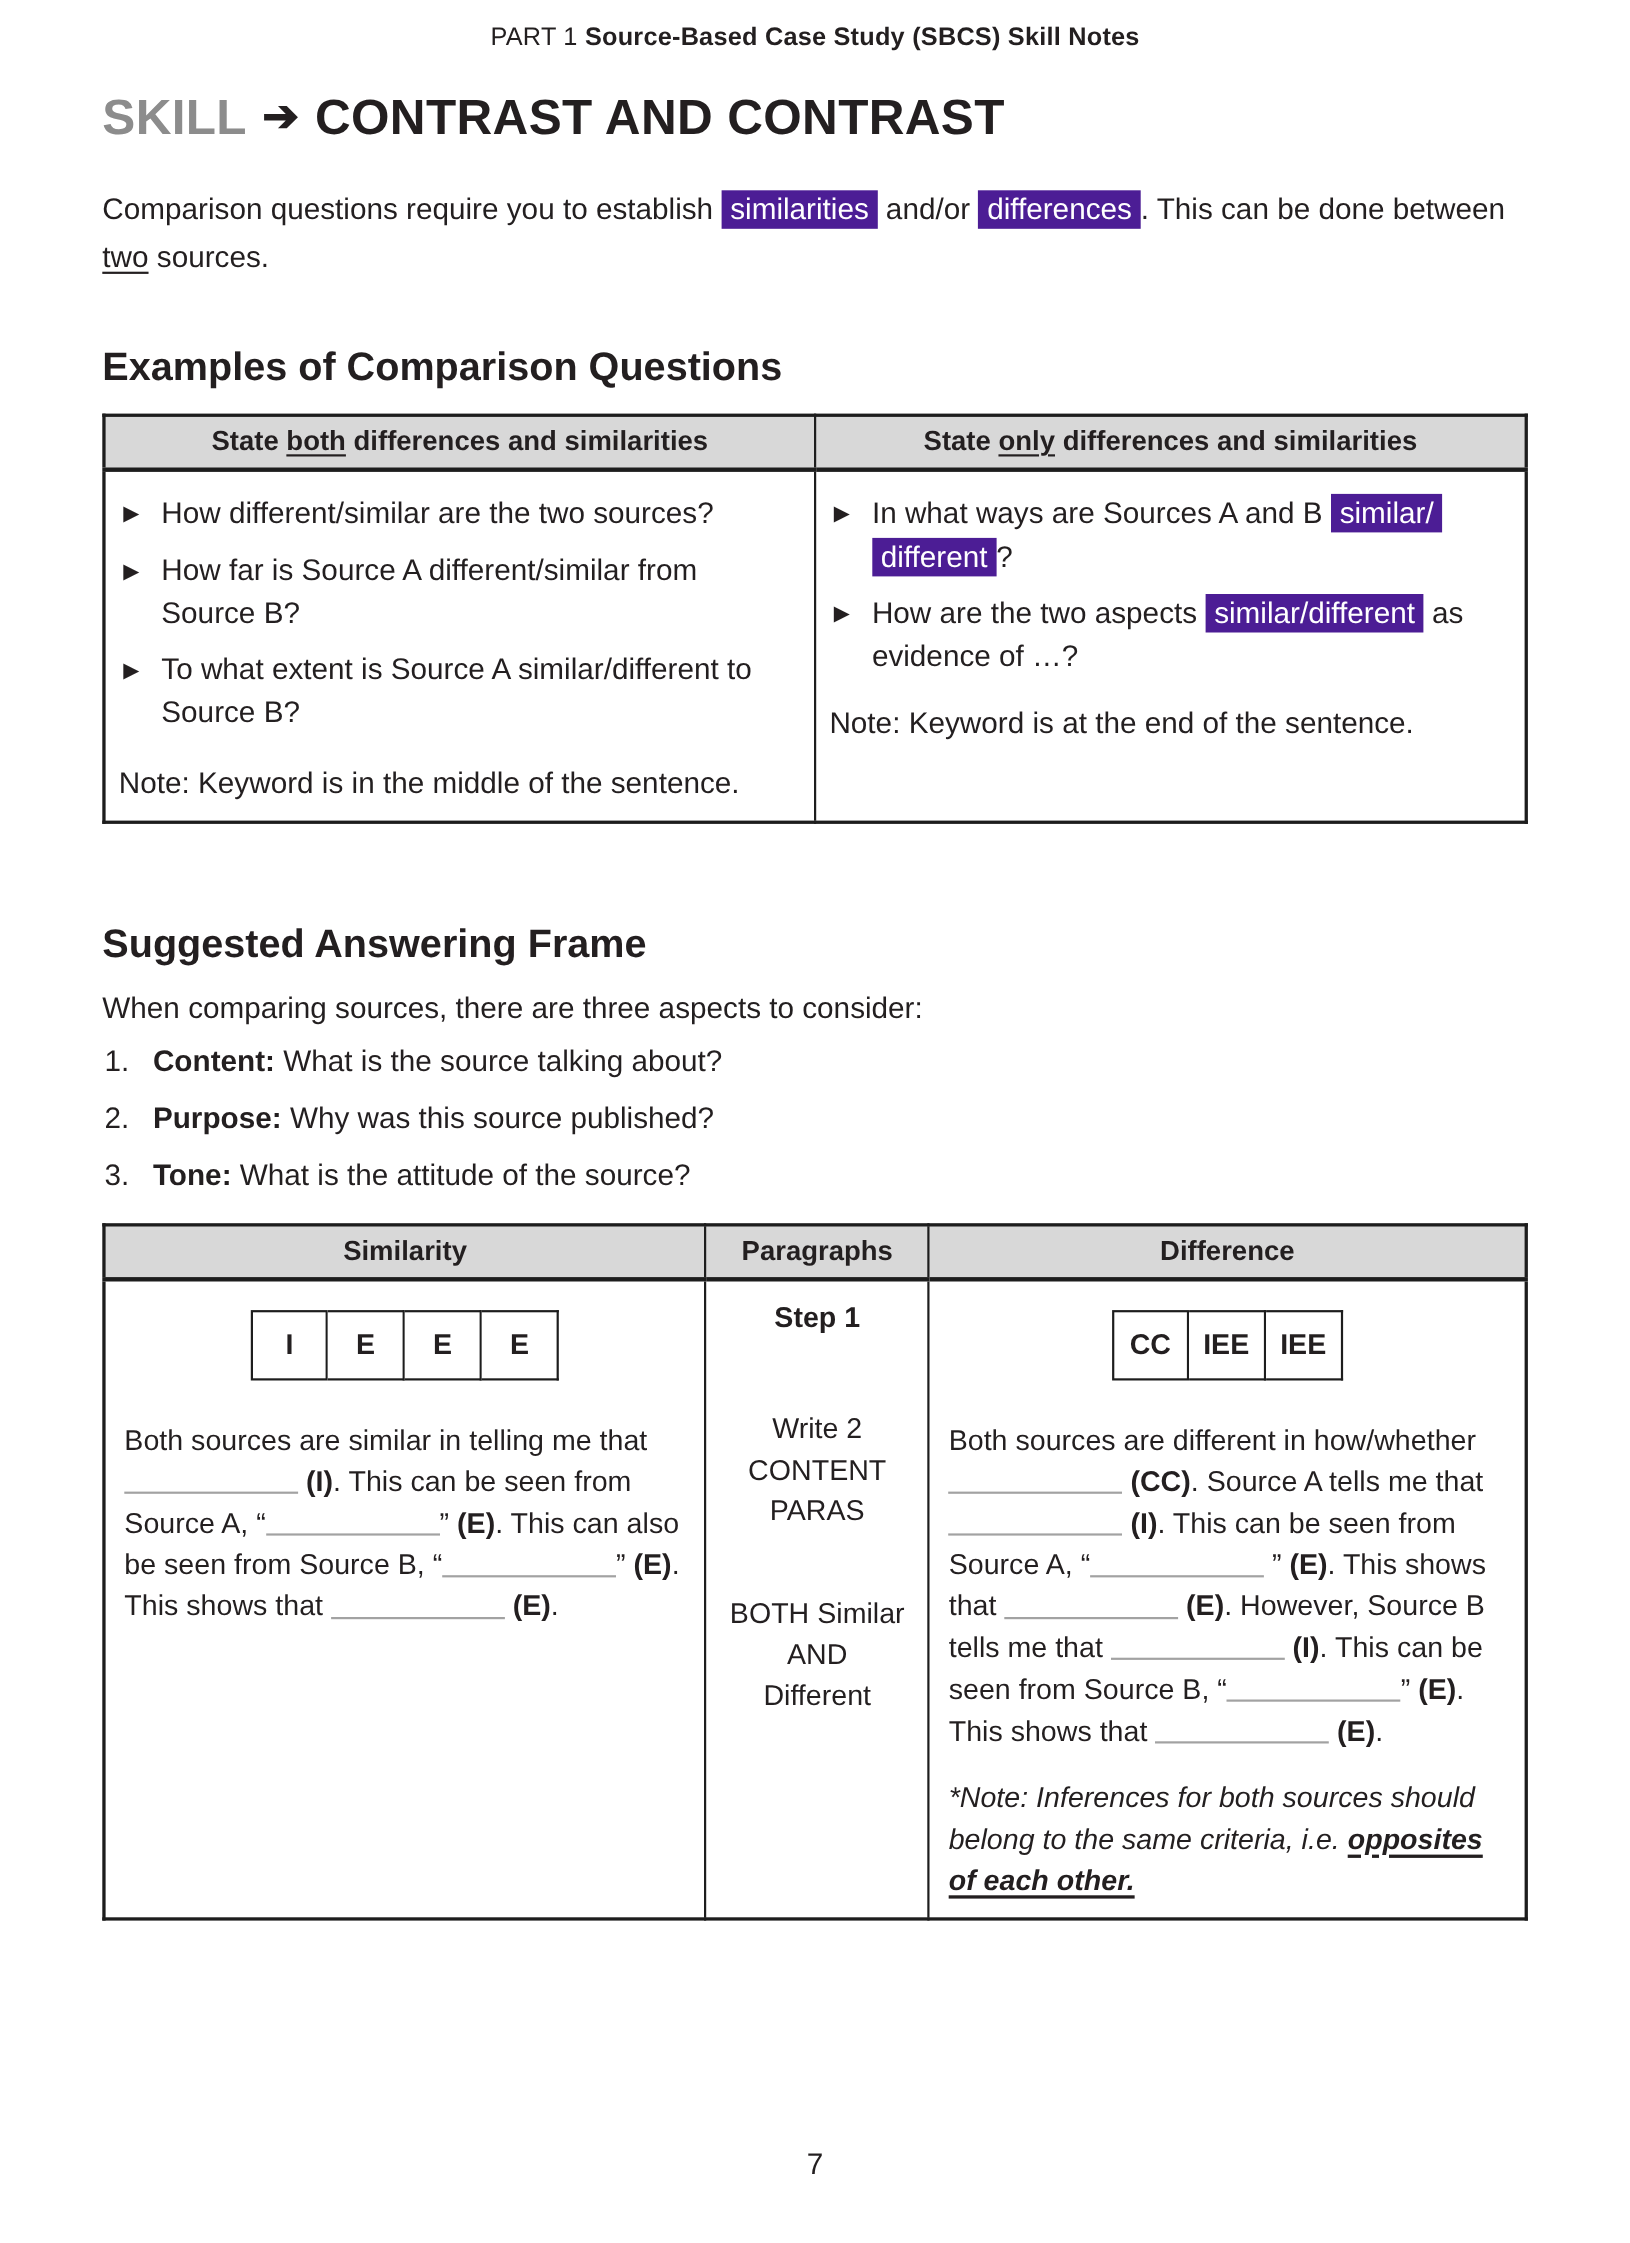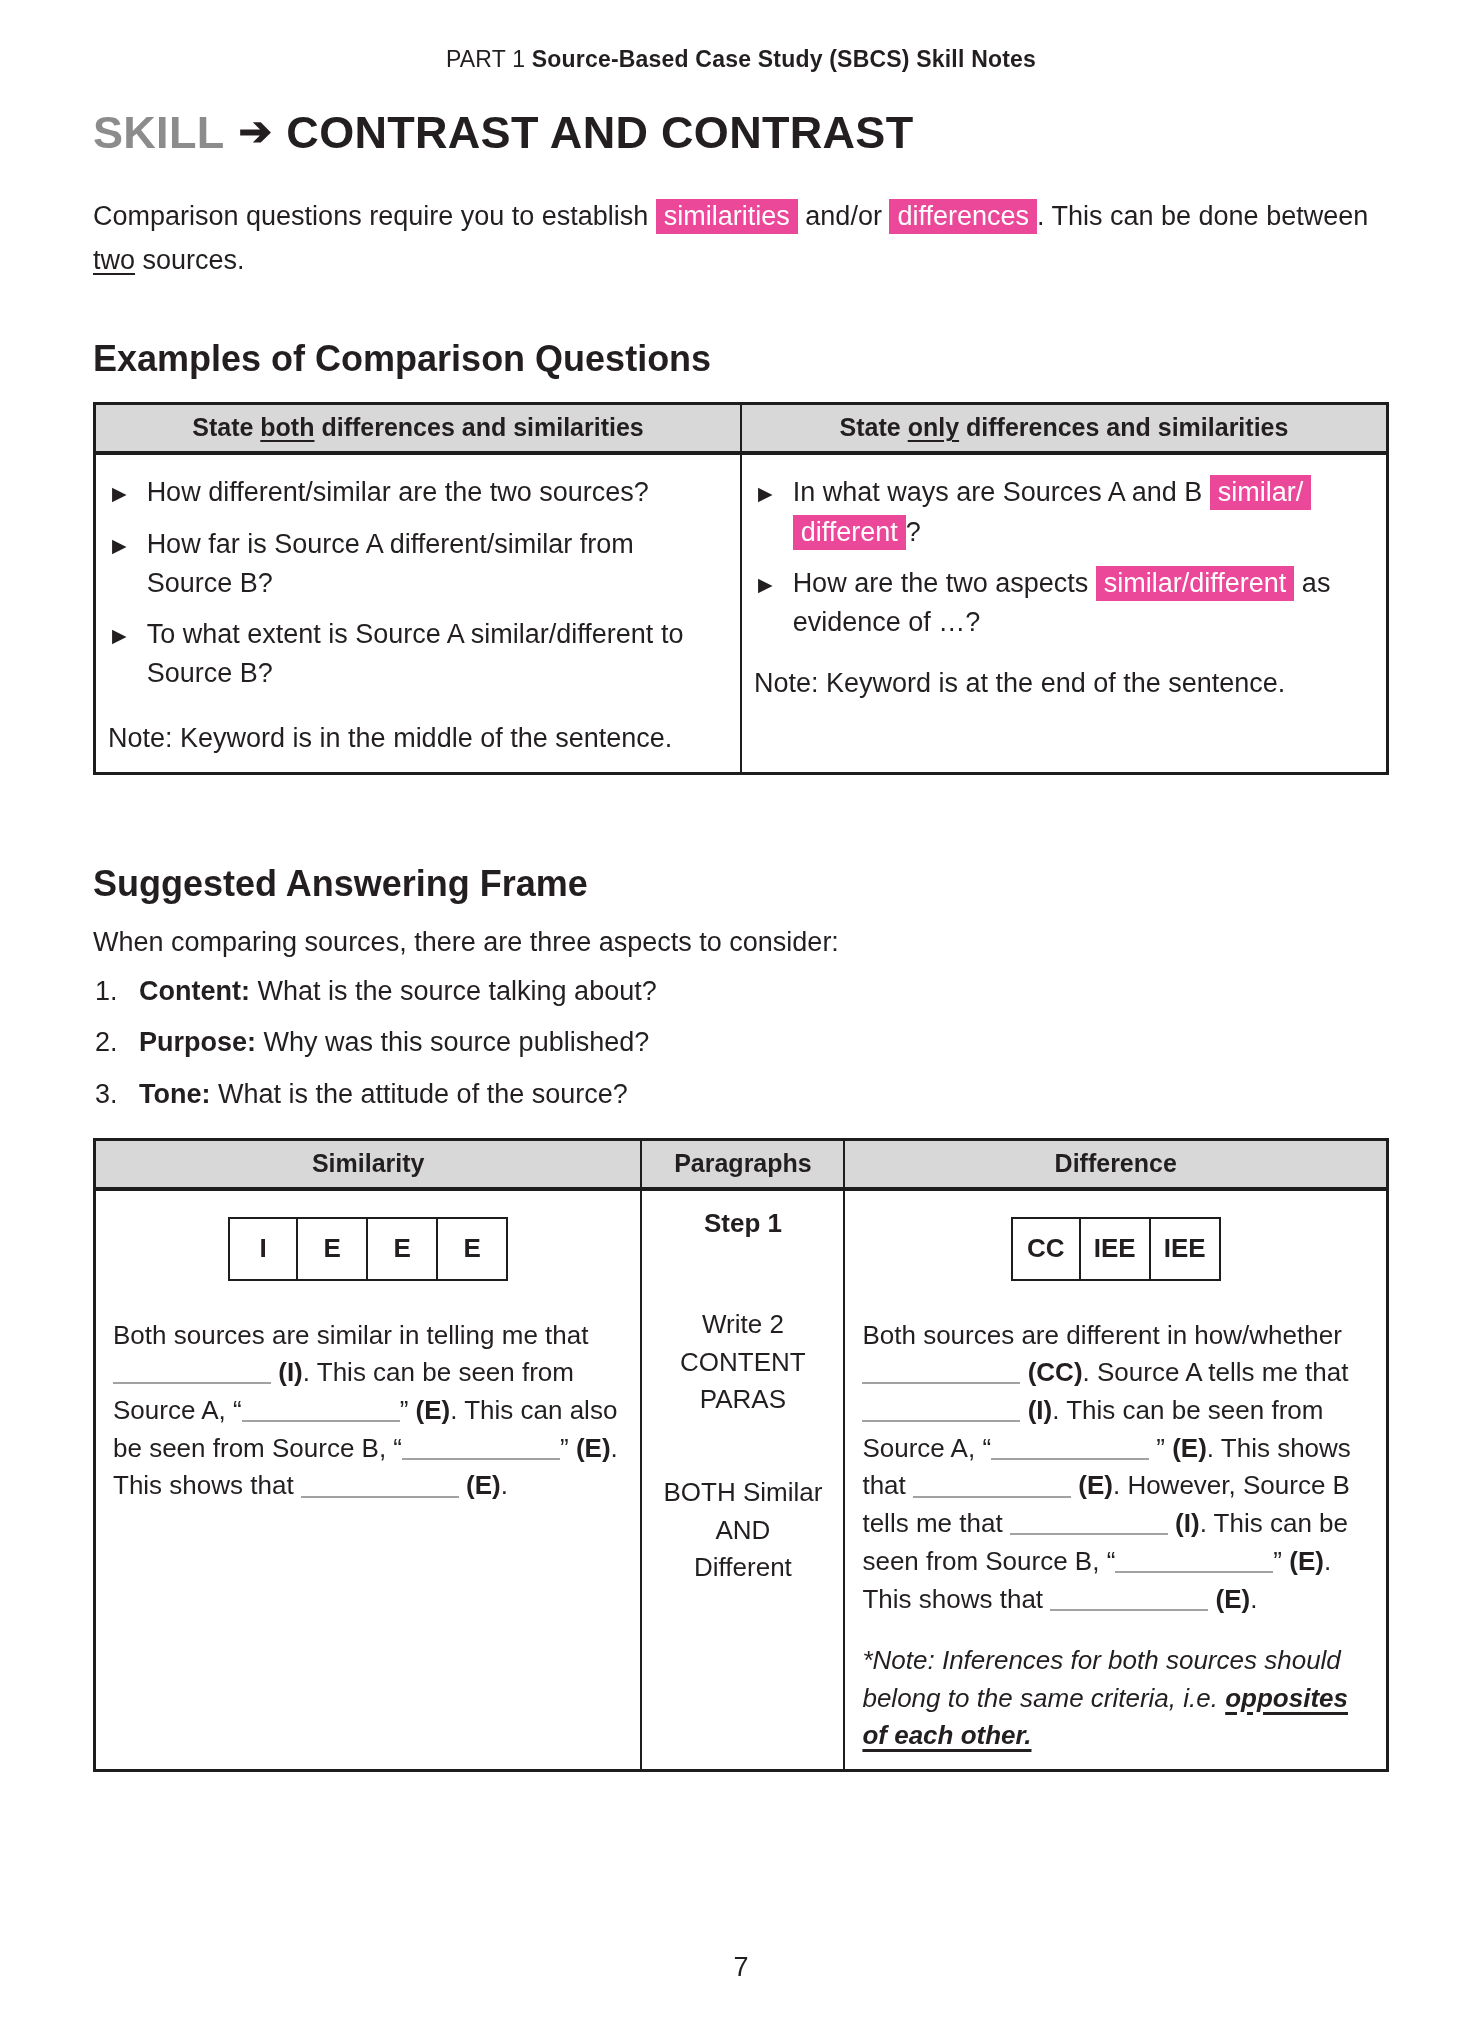--- a/index.html
+++ b/index.html
@@ -5,21 +5,21 @@
   * { box-sizing: border-box; }
   html, body { margin: 0; padding: 0; }
   body {
     width: 1482px; height: 2039px;
     background: #ffffff;
     color: #231f20;
     font-family: "Liberation Sans", sans-serif;
     position: relative;
     overflow: hidden;
   }
-  .page { padding: 46px 93px 0 93px; position: relative; height: 100%; }
+  .page { padding: 20px 93px 0 93px; position: relative; height: 100%; }
 
   
   .running-header {
     text-align: center;
     font-size: 23px;
     margin-bottom: 34px;
     letter-spacing: 0.2px;
   }
   .running-header .reg { font-weight: 400; }
   .running-header .bold { font-weight: 700; }
@@ -46,21 +46,21 @@
   }
 
   h2.section-heading {
     font-size: 36px;
     font-weight: 700;
     margin: 0 0 22px 0;
   }
 
   
   .seg-hl {
-    background: #ec4899;
+    background: #4c1d95;
     color: #ffffff;
     padding: 2px 8px 3px 8px;
     -webkit-box-decoration-break: clone;
     box-decoration-break: clone;
   }
   .seg-u { text-decoration: underline; text-underline-offset: 4px; text-decoration-thickness: 2px; }
   .seg-b { font-weight: 700; }
   .seg-biu { font-weight: 700; font-style: italic; text-decoration: underline; text-underline-offset: 5px; text-decoration-thickness: 2.5px; }
   .seg-blank {
     display: inline-block;

